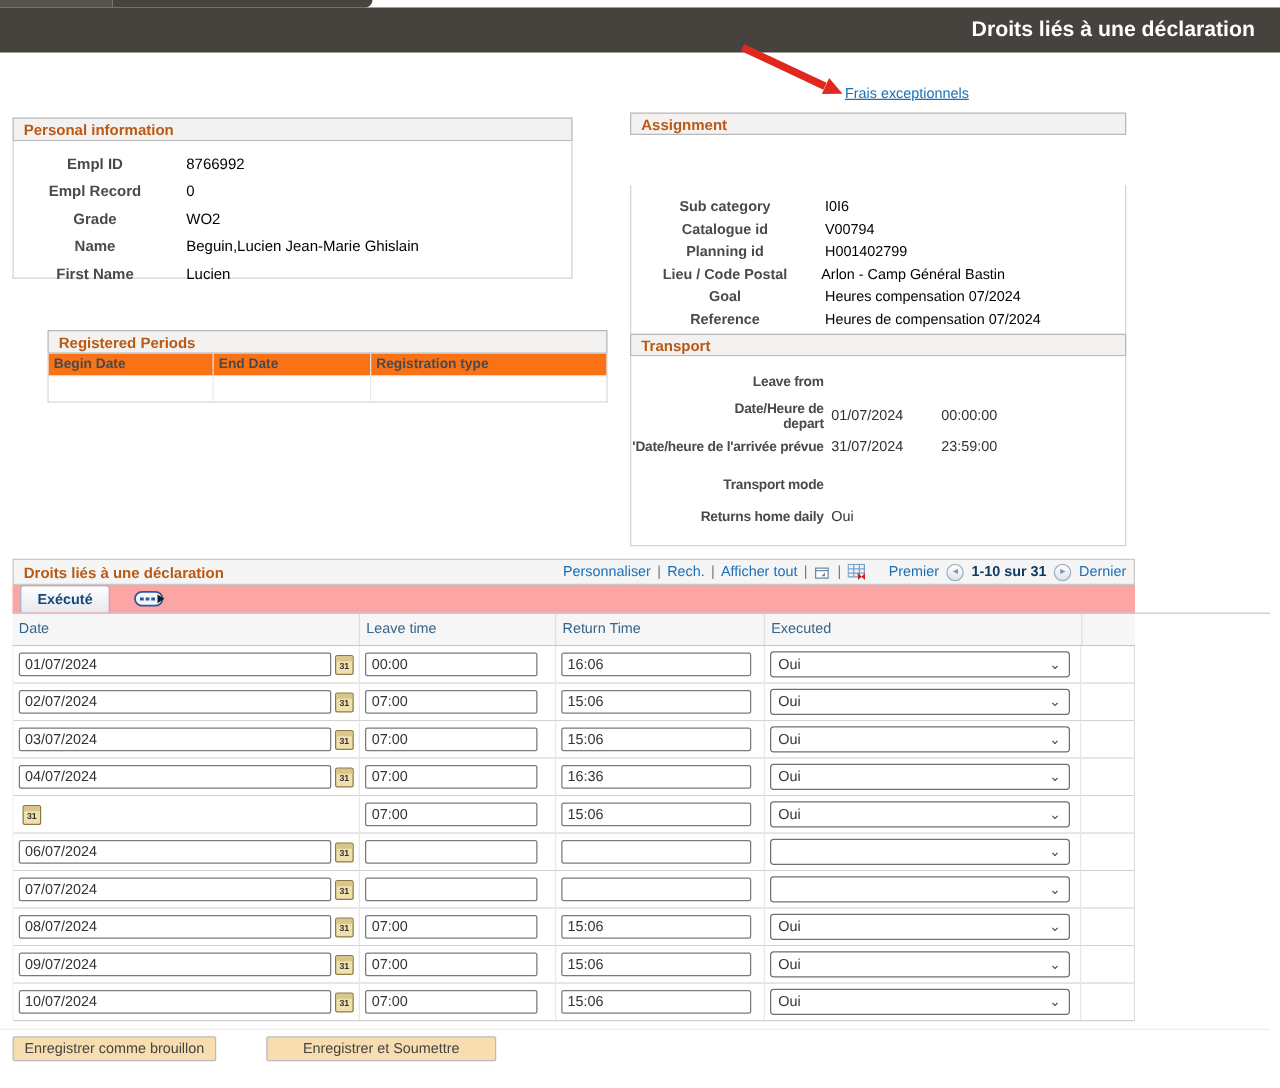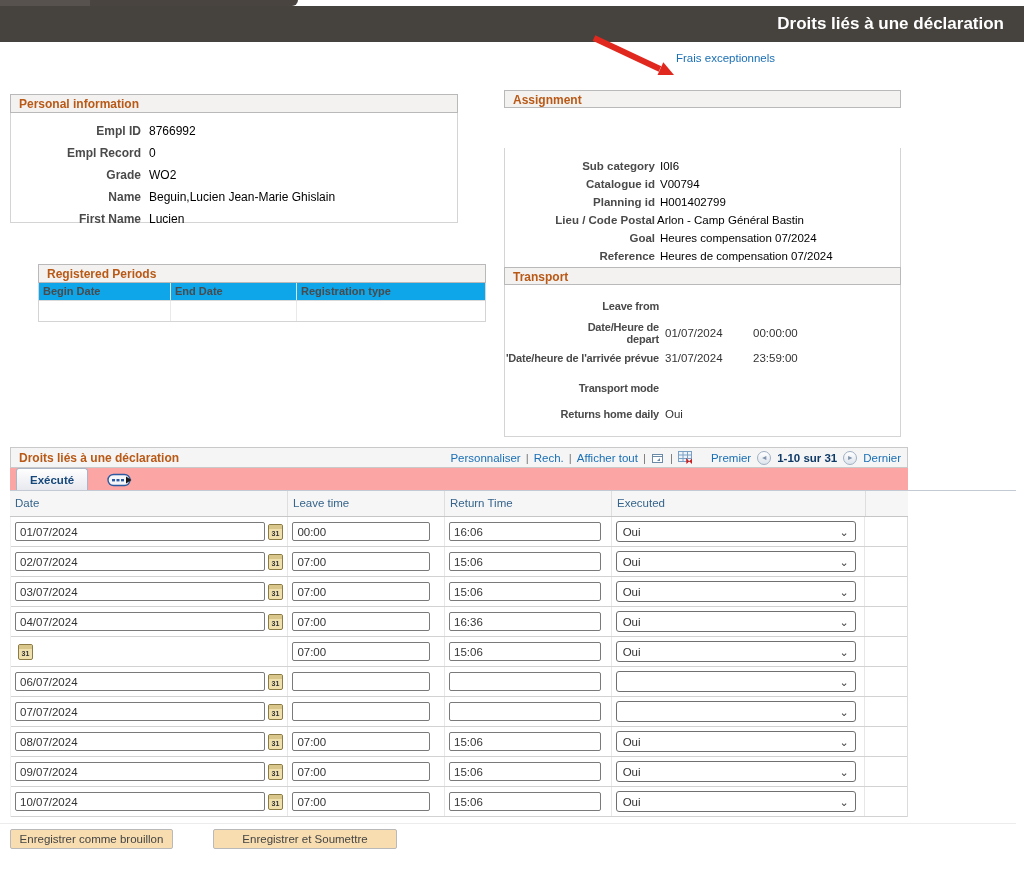--- a/index.html
+++ b/index.html
@@ -12,39 +12,39 @@
   .topstrip .t1 { position:absolute; left:0; top:0; width:90px; height:6px; background:#57524d; }
   .topstrip .t2 { position:absolute; left:90px; top:0; width:208px; height:6px; background:#494440; border-radius:0 0 6px 0; }
 
   
   .titlebar { position:absolute; left:0; top:6px; width:1024px; height:36px; background:#46423d; }
   .titlebar .title { position:absolute; right:20px; top:8px; color:#fff; font-size:17px; font-weight:bold; }
 
   
   .arrow-svg { position:absolute; left:588px; top:34px; width:92px; height:46px; }
 
-  .frais-link { position:absolute; left:676px; top:52px; font-size:11.5px; color:#1a6fb5; cursor:pointer; }
+  .frais-link { position:absolute; left:676px; top:69px; font-size:11.5px; color:#1a6fb5; text-decoration:underline; cursor:pointer; }
 
   
   .panel { position:absolute; background:#fff; }
   .panel-hd { height:19px; background:#f3f2f1; border:1px solid #b9b9b9; padding:2px 0 0 8px;
     font-weight:bold; color:#b95915; font-size:12px; }
   .panel-bd { border:1px solid #d4d4d4; border-top:none; background:#fff; }
 
   
   .pi { left:10px; top:94px; width:448px; }
   .pi .panel-bd { height:110px; padding-top:11px; }
   .frow { display:flex; height:22px; align-items:flex-start; }
-  .frow .lbl { width:130px; text-align:right; font-weight:bold; color:#4a4a4a; }
+  .frow .lbl { width:130px; text-align:center; font-weight:bold; color:#4a4a4a; }
   .frow .val { margin-left:8px; color:#000000; }
 
   
   .rp { left:10px; top:264px; width:448px;margin-left:28px; }
   .rp .panel-bd { padding:0; }
-  .rp-head { display:flex; height:18px; background:#0ea5e9; border-bottom:1px solid #d9d9d9; }
+  .rp-head { display:flex; height:18px; background:#f97316; border-bottom:1px solid #d9d9d9; }
   .rp-head > div { font-weight:bold; color:#4a4a4a; font-size:11px; padding:2px 0 0 4px; border-right:1px solid #e2e2e2; }
   .rp-row { display:flex; height:20px; background:#fff; }
   .rp-row > div { border-right:1px solid #e9e9e9; }
   .rp-c1 { width:132px; } .rp-c2 { width:126px; } .rp-c3 { width:188px; border-right:none !important; }
 
   
   .asg { left:504px; top:90px; width:397px; }
   .asg .panel-hd { height:18px; }
   .asg .panel-bd { height:134px; padding-top:12px;margin-top:40px; }
   .asg .frow { height:18px; }

